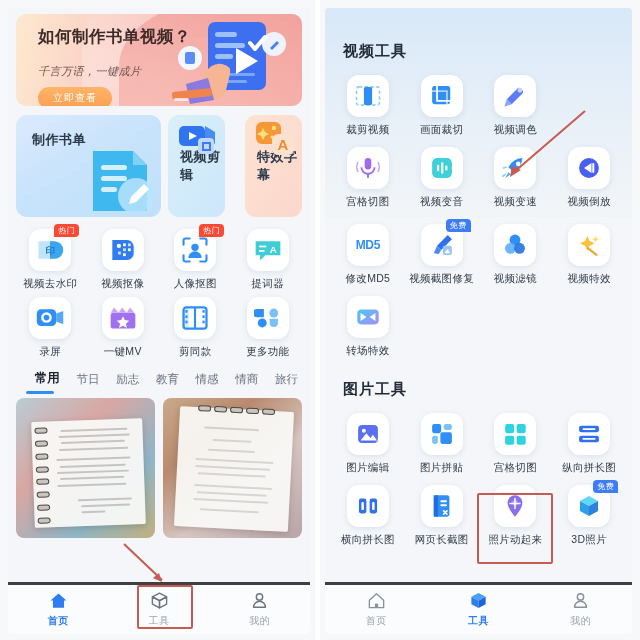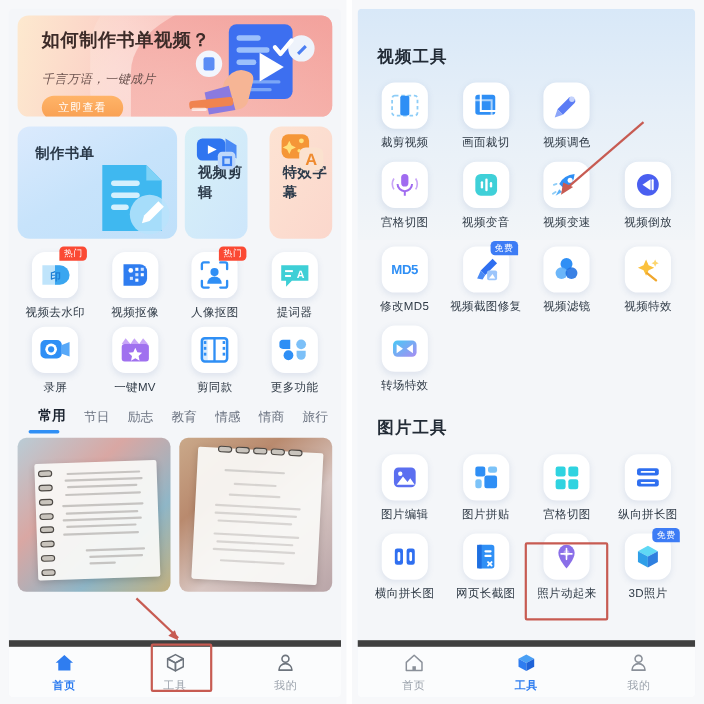--- a/index.html
+++ b/index.html
@@ -123,21 +123,21 @@
     box-shadow:0 2px 7px rgba(0,0,0,.18);
   }
   .note.n1 { left:12%; top:16%; width:80%; height:76%; transform:rotate(-2deg); }
   .note.n2 { left:10%; top:8%; width:82%; height:86%; transform:rotate(3deg); }
   .nline { position:absolute; height:2px; background:#a9a6a3; opacity:.62; border-radius:1px; }
   .spiral { position:absolute; left:3px; width:13px; height:6px; border:1.6px solid #4b4743; border-radius:3px; background:#c9c4bd; }
 
   
   .nav {
     position:absolute; left:0; right:0; bottom:0; height:52px; background:#fbfcfd;
-    border-top:6px solid #404040; display:flex;
+    border-top:3px solid #404040; display:flex;
   }
   .nav-item { flex:1; display:flex; flex-direction:column; align-items:center; justify-content:center; gap:4px; position:relative; }
   .nav-label { font-size:10px; color:#9aa1ab; letter-spacing:.5px; }
   .nav-item.active .nav-label { color:#2f7df0; font-weight:bold; }
 
   
   .r-head {
     position:relative; height:210px; margin:0;
     background:linear-gradient(180deg,#d8e8f8 0%,#e6eff8 45%,#f2f5f8 100%);
   }

